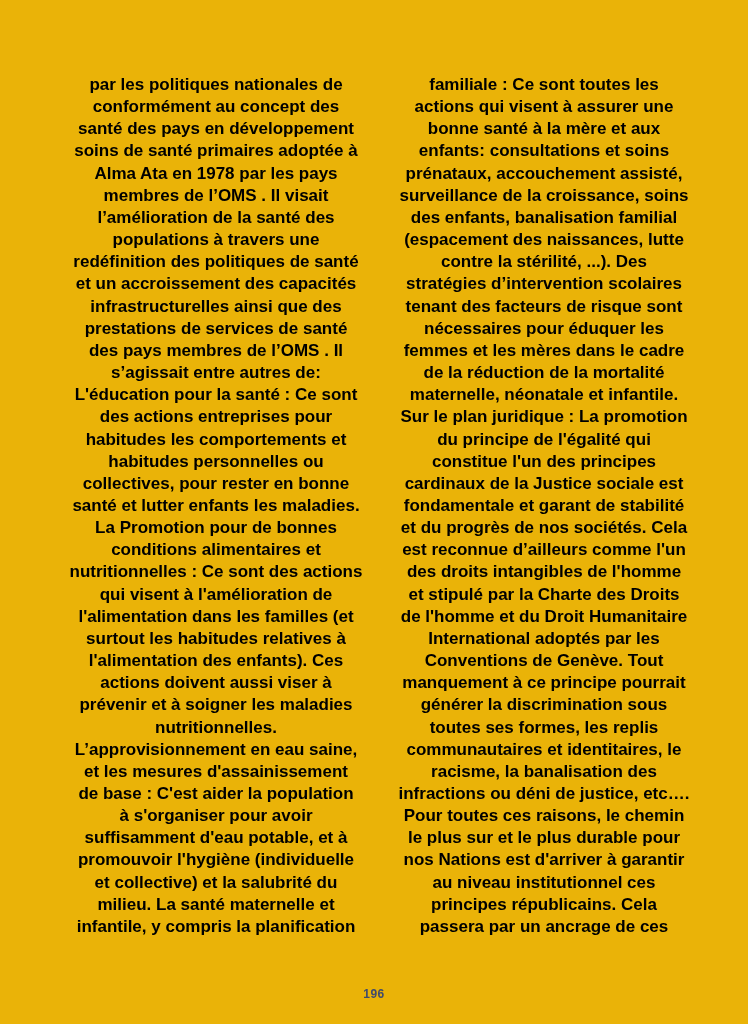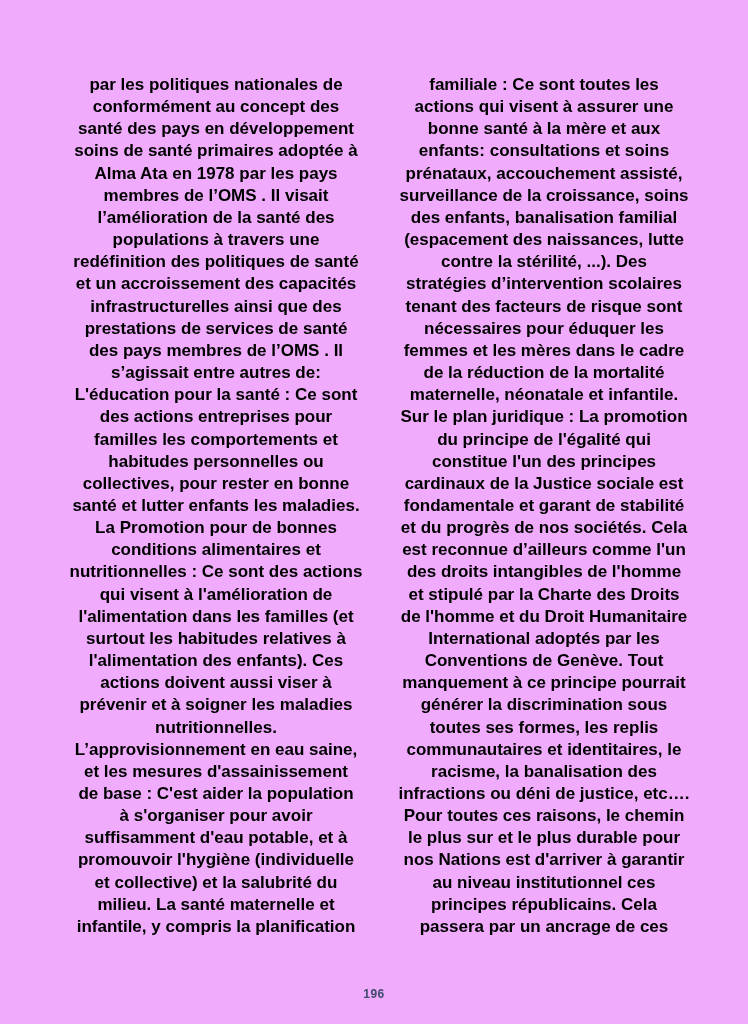--- a/index.html
+++ b/index.html
@@ -4,21 +4,21 @@
 <style>
   html, body {
     margin: 0;
     padding: 0;
     background: #ffffff;
   }
   .page {
     position: relative;
     width: 748px;
     height: 1024px;
-    background: #f0abfc;
+    background: #eab308;
     font-family: "Liberation Sans", sans-serif;
     overflow: hidden;
   }
   .columns {
     position: absolute;
     top: 74px;
     left: 56px;
     width: 648px;
     display: flex;
     gap: 8px;
@@ -62,21 +62,21 @@
         <div class="line">l’amélioration de la santé des</div>
         <div class="line">populations à travers une</div>
         <div class="line">redéfinition des politiques de santé</div>
         <div class="line">et un accroissement des capacités</div>
         <div class="line">infrastructurelles ainsi que des</div>
         <div class="line">prestations de services de santé</div>
         <div class="line">des pays membres de l’OMS . Il</div>
         <div class="line">s’agissait entre autres de:</div>
         <div class="line">L'éducation pour la santé : Ce sont</div>
         <div class="line">des actions entreprises pour</div>
-        <div class="line">familles les comportements et</div>
+        <div class="line">habitudes les comportements et</div>
         <div class="line">habitudes personnelles ou</div>
         <div class="line">collectives, pour rester en bonne</div>
         <div class="line">santé et lutter enfants les maladies.</div>
         <div class="line">La Promotion pour de bonnes</div>
         <div class="line">conditions alimentaires et</div>
         <div class="line">nutritionnelles : Ce sont des actions</div>
         <div class="line">qui visent à l'amélioration de</div>
         <div class="line">l'alimentation dans les familles (et</div>
         <div class="line">surtout les habitudes relatives à</div>
         <div class="line">l'alimentation des enfants). Ces</div>

